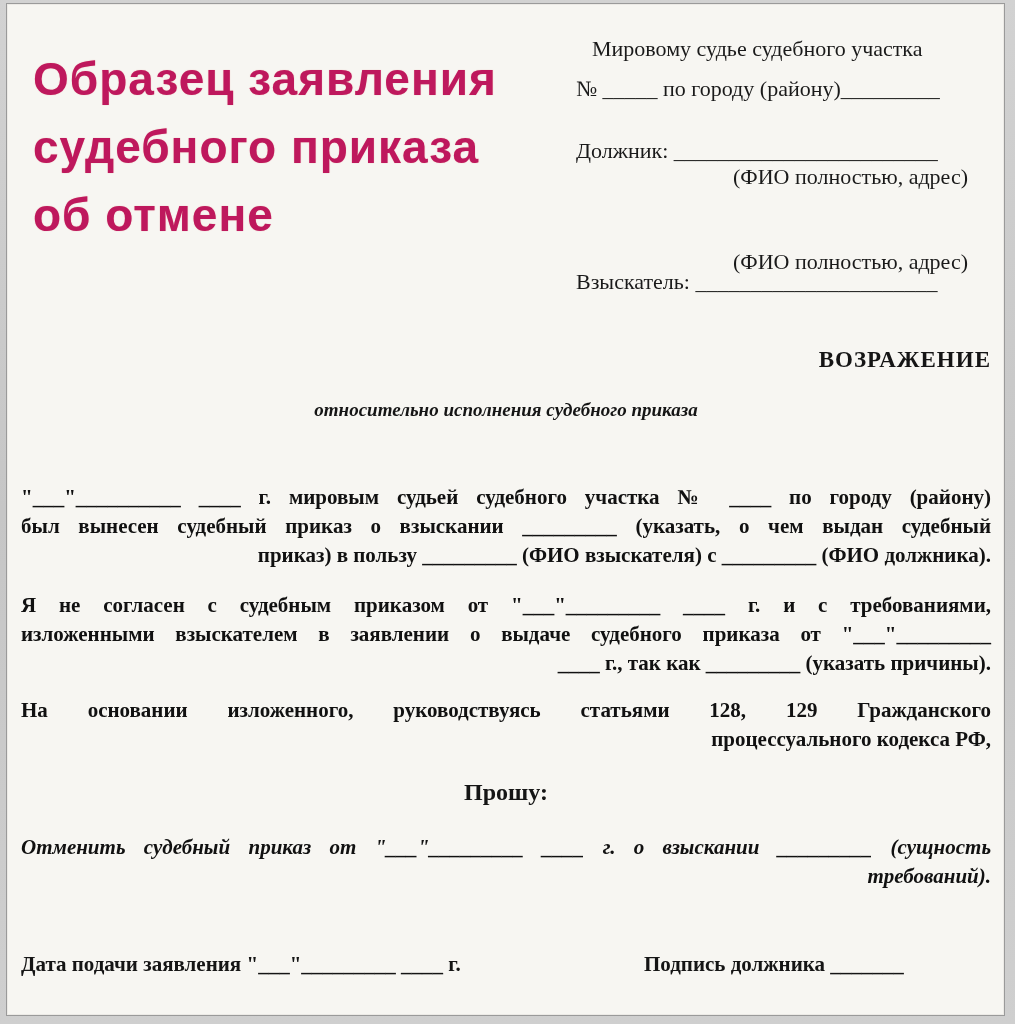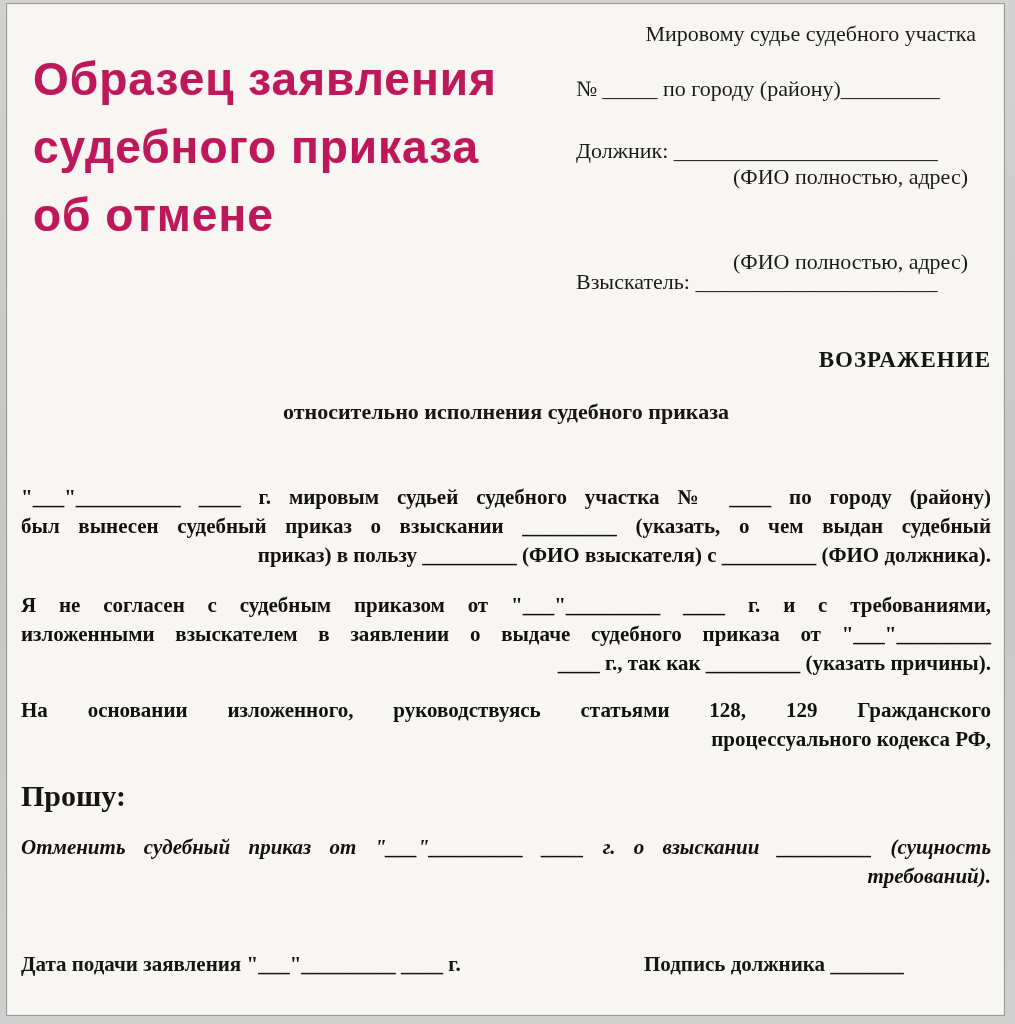--- a/index.html
+++ b/index.html
@@ -48,21 +48,21 @@
   
   .court-header {
     position: absolute;
     left: 569px;
     top: 0;
     width: 400px;
     font-size: 22px;
     color: #1a1a1a;
   }
   .court-header .line { position: absolute; left: 0; right: 0; white-space: nowrap; }
-  .addressee  { top: 17px;  padding-left: 16px; text-align: right; }
+  .addressee  { top: 32px;  padding-left: 16px; }
   .court-num  { top: 72px; }
   .debtor     { top: 134px; }
   .debtor-hint{ top: 160px; text-align: right; padding-right: 8px; }
   .claimant   { top: 219px; margin-top: 46px; }
   .claimant-hint { top: 245px; text-align: right; padding-right: 8px; }
 
   
   .doc-title {
     position: absolute;
     left: 14px;
@@ -73,21 +73,22 @@
     font-size: 23px;
     letter-spacing: 1px;
   }
   .doc-subtitle {
     position: absolute;
     left: 14px;
     width: 970px;
     top: 395px;
     text-align: center;
     font-weight: bold;
-    font-size: 22px;
+    font-size: 19px;
+    font-style: italic;
   }
   .para {
     position: absolute;
     left: 14px;
     width: 970px;
     font-size: 21px;
     font-weight: bold;
     line-height: 29px;
     color: #111;
   }
@@ -100,23 +101,23 @@
     white-space: normal;
     text-align: justify;
     text-align-last: justify;
     -moz-text-align-last: justify;
   }
   .request-heading {
     position: absolute;
     left: 14px;
     width: 970px;
     top: 775px;
-    text-align: left;
+    text-align: center;
     font-weight: bold;
-    font-size: 30px;
+    font-size: 24px;
   }
   .footer {
     position: absolute;
     left: 14px;
     width: 970px;
     top: 948px;
     font-size: 21px;
     font-weight: bold;
     height: 30px;
   }

